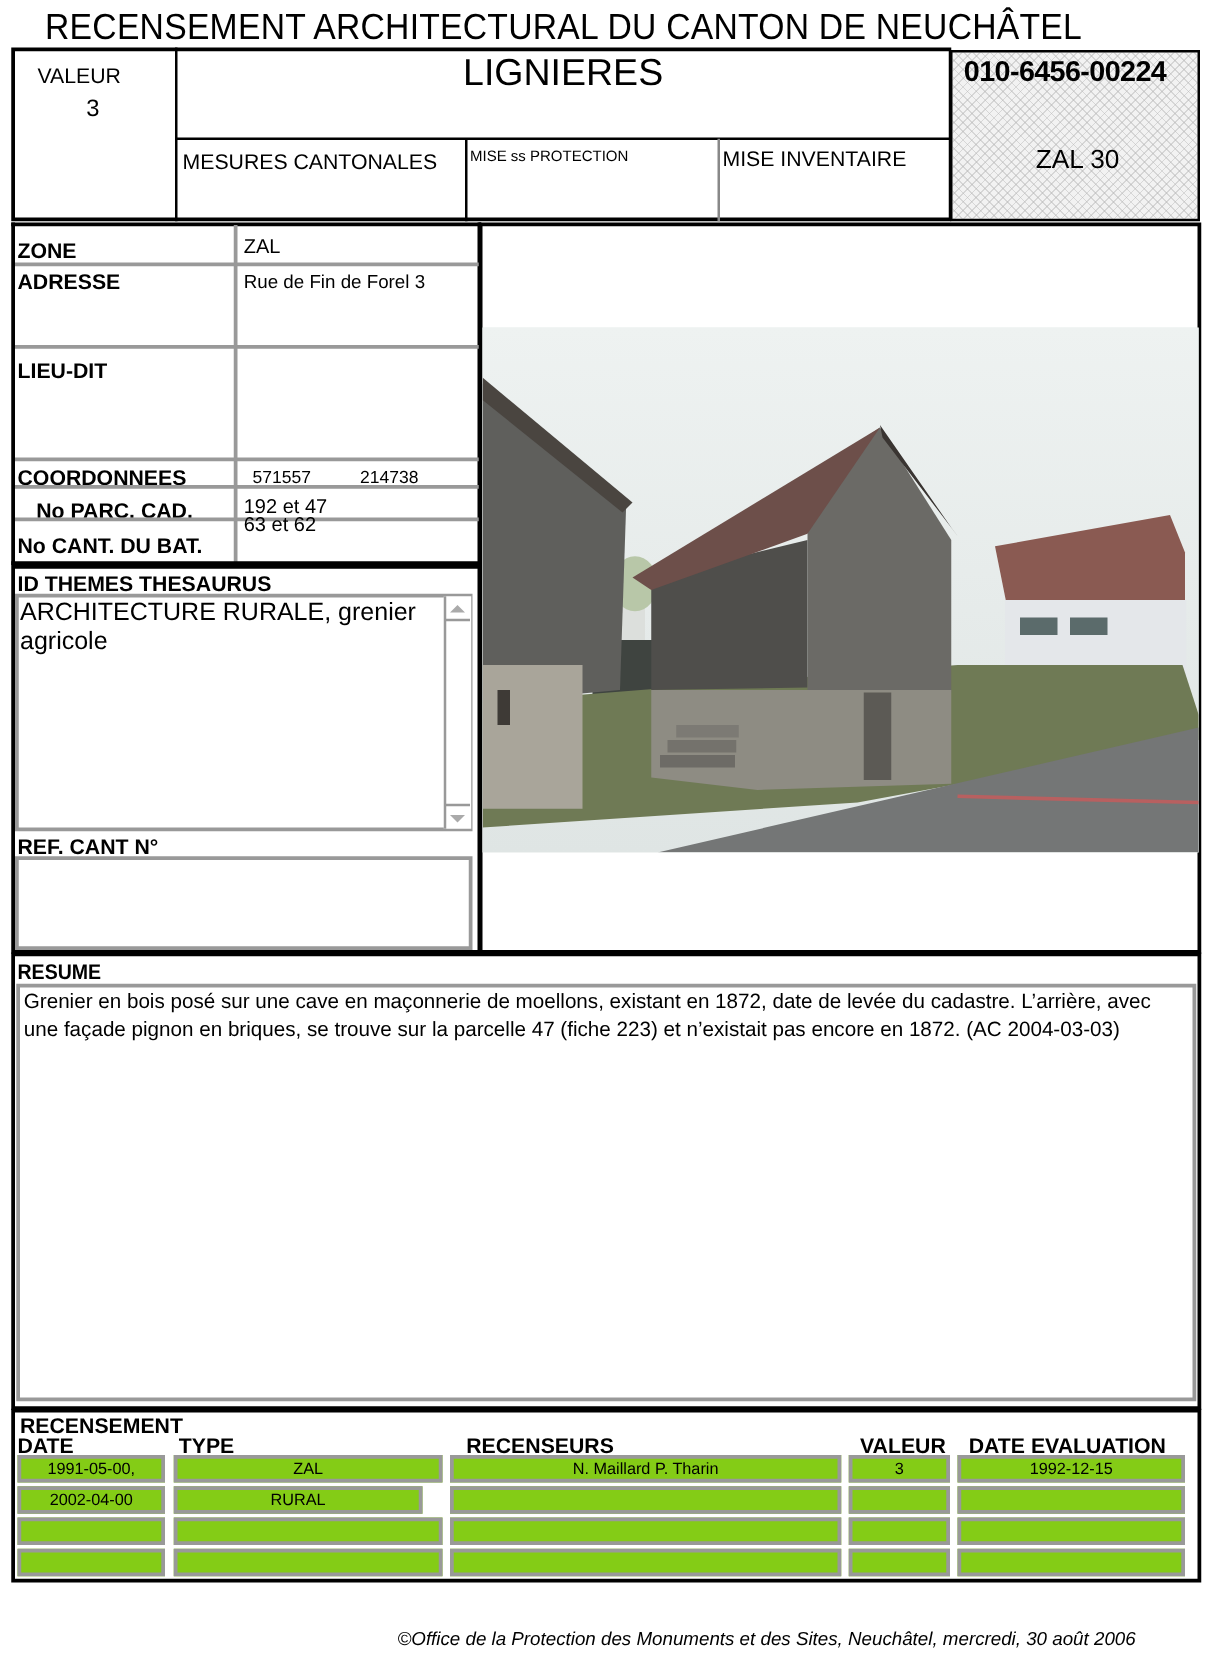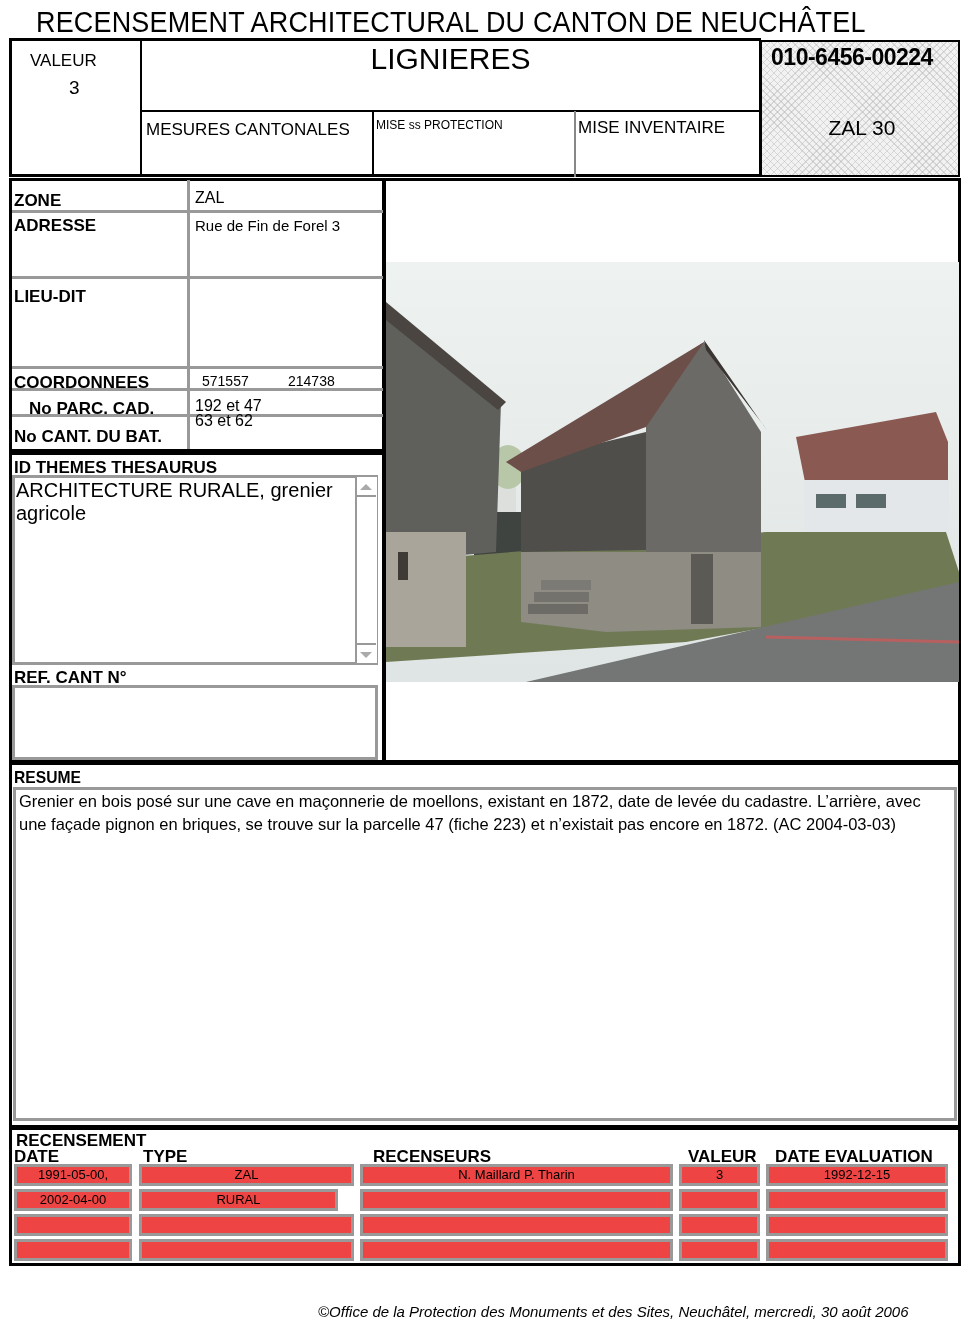--- a/index.html
+++ b/index.html
@@ -55,21 +55,21 @@
   
   .resume-outer { left: 9px; top: 762px; width: 952px; height: 366px; border: 3px solid #000; }
   .resume-label { left: 14px; top: 768px; font-size: 17px; font-weight: bold; transform: scaleX(0.92); transform-origin:left top; }
   .resume-box { left: 13px; top: 787px; width: 944px; height: 334px; border: 3px solid #999; }
   .resume-text { left: 19px; top: 790px; width: 930px; font-size: 16.5px; line-height: 23px; }
 
   
   .rec-outer { left: 9px; top: 1127px; width: 952px; height: 139px; border: 3px solid #000; }
   .rec-title { left: 16px; top: 1131px; font-size: 17px; font-weight: bold; }
   .rec-h { top: 1147px; font-size: 17px; font-weight: bold; white-space: nowrap; }
-  .cell { height: 22px; border: 3px solid #999; font-size: 13px; text-align: center; line-height: 16px; background:#ef4444; }
+  .cell { height: 22px; border: 3px solid #999; font-size: 13px; text-align: center; line-height: 16px; background:#84cc16; }
 
   .footer { left: 318px; top: 1303px; font-size: 15px; font-style: italic; white-space: nowrap; }
 </style>
 </head>
 <body>
 
 <div class="abs main-title">RECENSEMENT ARCHITECTURAL DU CANTON DE NEUCHÂTEL</div>
 
 <div class="abs hdr-outer"></div>
 <div class="abs hdr-valeur-div"></div>

